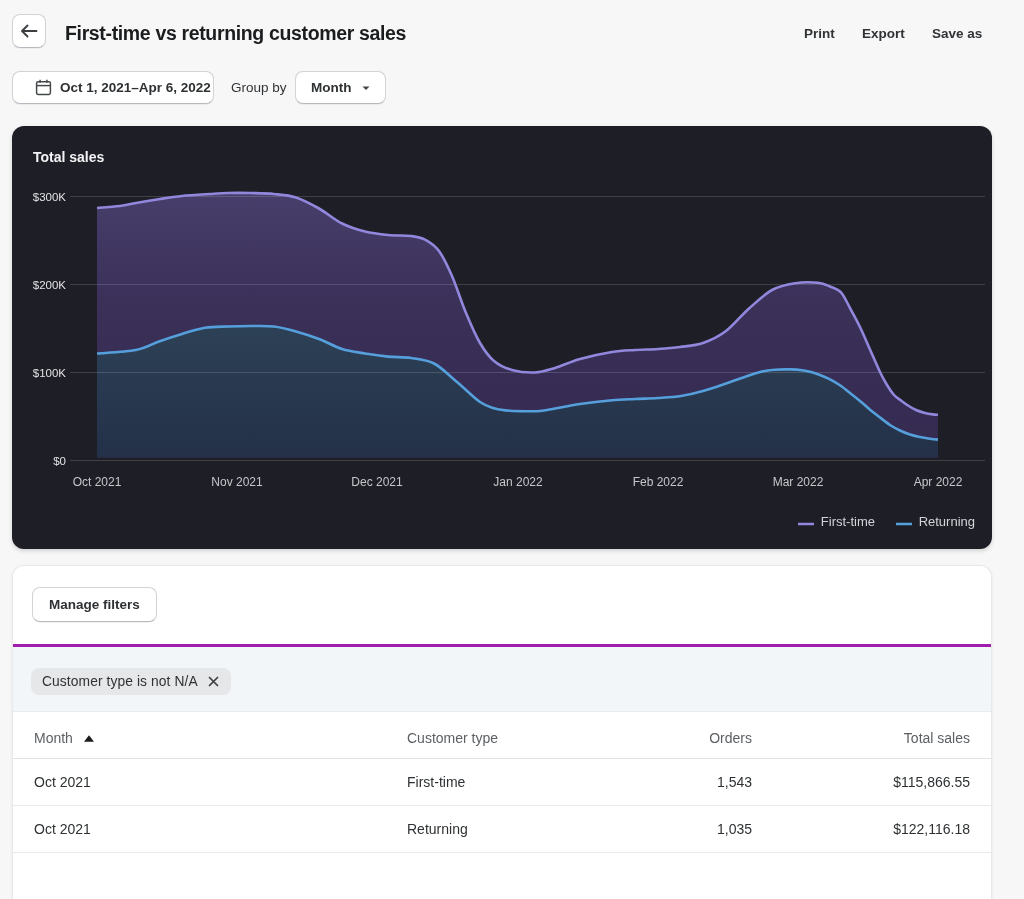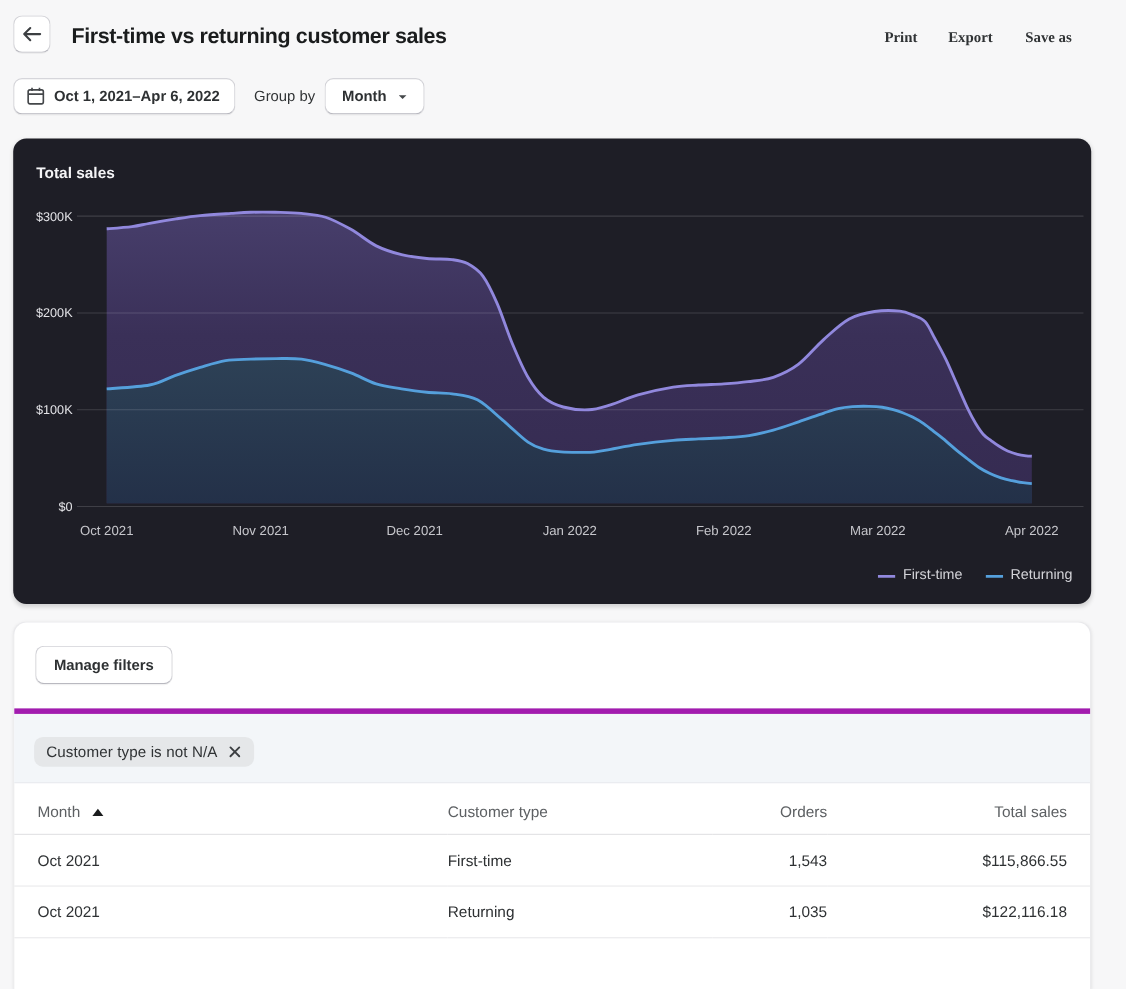--- a/index.html
+++ b/index.html
@@ -1,29 +1,29 @@
 <!DOCTYPE html>
 <html><head><meta charset="utf-8">
 <style>
 * { margin:0; padding:0; box-sizing:border-box; }
 html,body { width:1024px; height:899px; background:#f7f7f8; font-family:"Liberation Sans",sans-serif; overflow:hidden; }
 
 .backbtn { position:absolute; left:12px; top:14px; width:34px; height:34px; background:#fff; border:1px solid #d2d2d7; border-bottom-color:#b9b9c0; border-radius:8px; box-shadow:0 1px 0 rgba(0,0,0,0.04); }
 .title { position:absolute; left:65px; top:22px; font-size:19.5px; font-weight:700; color:#1a1c1d; letter-spacing:-0.35px; }
-.toplink { position:absolute; top:26px; font-size:13.5px; font-weight:600; color:#303335;font-family:Liberation Serif, serif; }
+.toplink { position:absolute; top:26px; font-size:13.5px; font-weight:600; color:#303335; }
 
 .btn { position:absolute; background:#fff; border:1px solid #d2d2d7; border-bottom-color:#b9b9c0; border-radius:8px; box-shadow:0 1px 0 rgba(0,0,0,0.05); font-size:13.5px; font-weight:600; color:#2e3133; display:flex; align-items:center; }
 .groupby { position:absolute; left:231px; top:80px; font-size:13.5px; color:#303335; }
 
 .chartcard { position:absolute; left:12px; top:126px; width:980px; height:423px; background:#1e1e26; border-radius:12px; box-shadow:0 2px 4px rgba(0,0,0,0.15); }
 .charttitle { position:absolute; left:21px; top:23px; font-size:14px; font-weight:700; color:#f4f4f6; }
 .legend { position:absolute; right:17px; top:388px; font-size:13px; color:#d3d3d8; }
 
 .tablecard { position:absolute; left:12px; top:565px; width:980px; height:334px; background:#fff; border-radius:12px 12px 0 0; box-shadow:0 1px 3px rgba(0,0,0,0.08); border:1px solid #e9e9ec; border-bottom:none; }
-.filterstrip { position:absolute; left:0; top:78px; width:978px; height:68px; background:#f3f6f9; border-top:5px solid #a21caf; border-bottom:1px solid #e9ecef; }
+.filterstrip { position:absolute; left:0; top:78px; width:978px; height:68px; background:#f3f6f9; border-top:3px solid #a21caf; border-bottom:1px solid #e9ecef; }
 .chip { position:absolute; left:18px; top:21px; height:27px; background:#e5e7e9; border-radius:8px; font-size:13.8px; color:#303335; display:flex; align-items:center; padding:0 11px 0 11px; letter-spacing:0.1px; }
 table.data { position:absolute; left:0; top:147px; width:978px; border-collapse:collapse; font-size:14px; color:#2e3133; }
 table.data td, table.data th { padding:0; height:47px; vertical-align:middle; }
 table.data td.c1 { padding-left:21px; width:394px; }
 table.data td.c2 { width:241px; }
 table.data td.c3 { width:104px; text-align:right; }
 table.data td.c4 { text-align:right; padding-right:21px; }
 tr.hdr td { color:#5d6063; height:45px; padding-top:6px; border-bottom:1px solid #e1e1e4; }
 tr.sumrow td { background:#f6fafd; font-weight:700; border-bottom:1px solid #e1e1e4; }
 tr.datarow td { border-bottom:1px solid #e9e9ec; }
@@ -33,21 +33,21 @@
 <div class="backbtn">
  <svg width="32" height="32" viewBox="0 0 32 32" style="position:absolute;left:0;top:0;">
   <path d="M14.5 10.5 L9 16 L14.5 21.5 M9.3 16 H23.5" stroke="#3c3f42" stroke-width="1.9" fill="none" stroke-linecap="round" stroke-linejoin="round"></path>
  </svg>
 </div>
 <div class="title">First-time vs returning customer sales</div>
 <div class="toplink" style="left:804px;">Print</div>
 <div class="toplink" style="left:862px;">Export</div>
 <div class="toplink" style="left:932px;">Save as</div>
 
-<div class="btn" style="left:12px; top:71px; width:202px; height:33px; padding-left:11px;">
+<div class="btn" style="left:12px; top:71px; width:202px; height:33px; padding-left:22px;">
  <svg width="17" height="17" viewBox="0 0 16 16" style="margin-right:8px;">
   <rect x="1.5" y="2.5" width="13" height="12" rx="1.5" fill="none" stroke="#44474a" stroke-width="1.4"></rect>
   <line x1="1.5" y1="6.2" x2="14.5" y2="6.2" stroke="#44474a" stroke-width="1.4"></line>
   <line x1="4.8" y1="0.8" x2="4.8" y2="3.6" stroke="#44474a" stroke-width="1.4"></line>
   <line x1="11.2" y1="0.8" x2="11.2" y2="3.6" stroke="#44474a" stroke-width="1.4"></line>
  </svg>
  Oct 1, 2021–Apr 6, 2022</div>
 <div class="groupby">Group by</div>
 <div class="btn" style="left:295px; top:71px; width:91px; height:33px; padding-left:15px;">Month
  <svg width="10" height="10" viewBox="0 0 10 10" style="margin-left:10px;">

